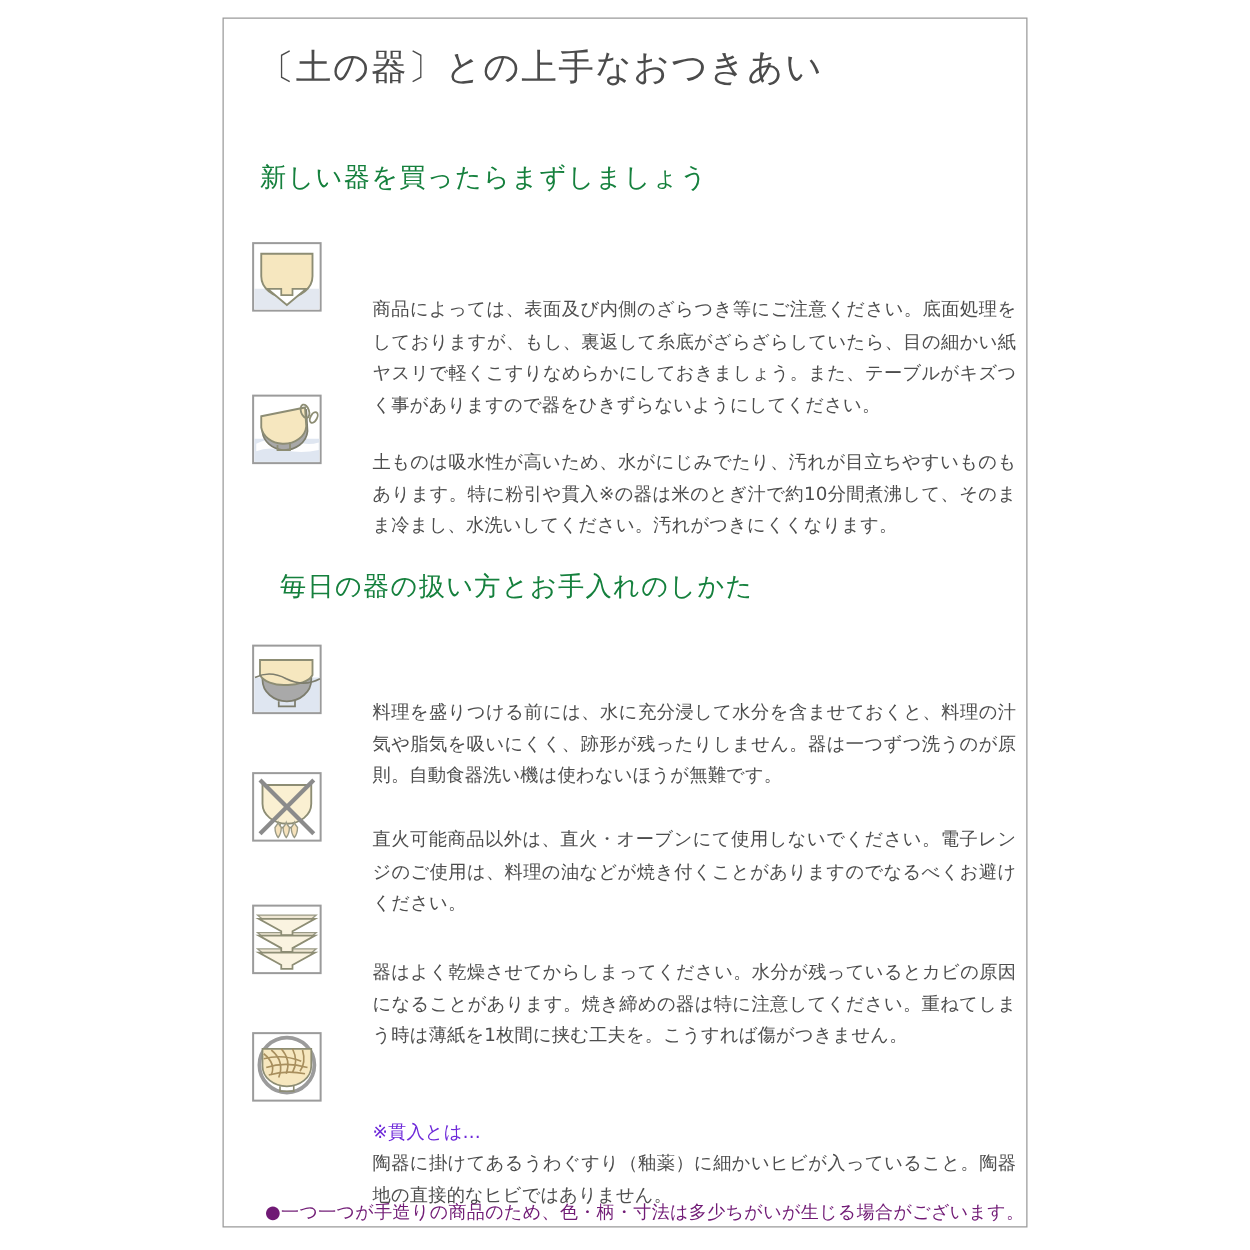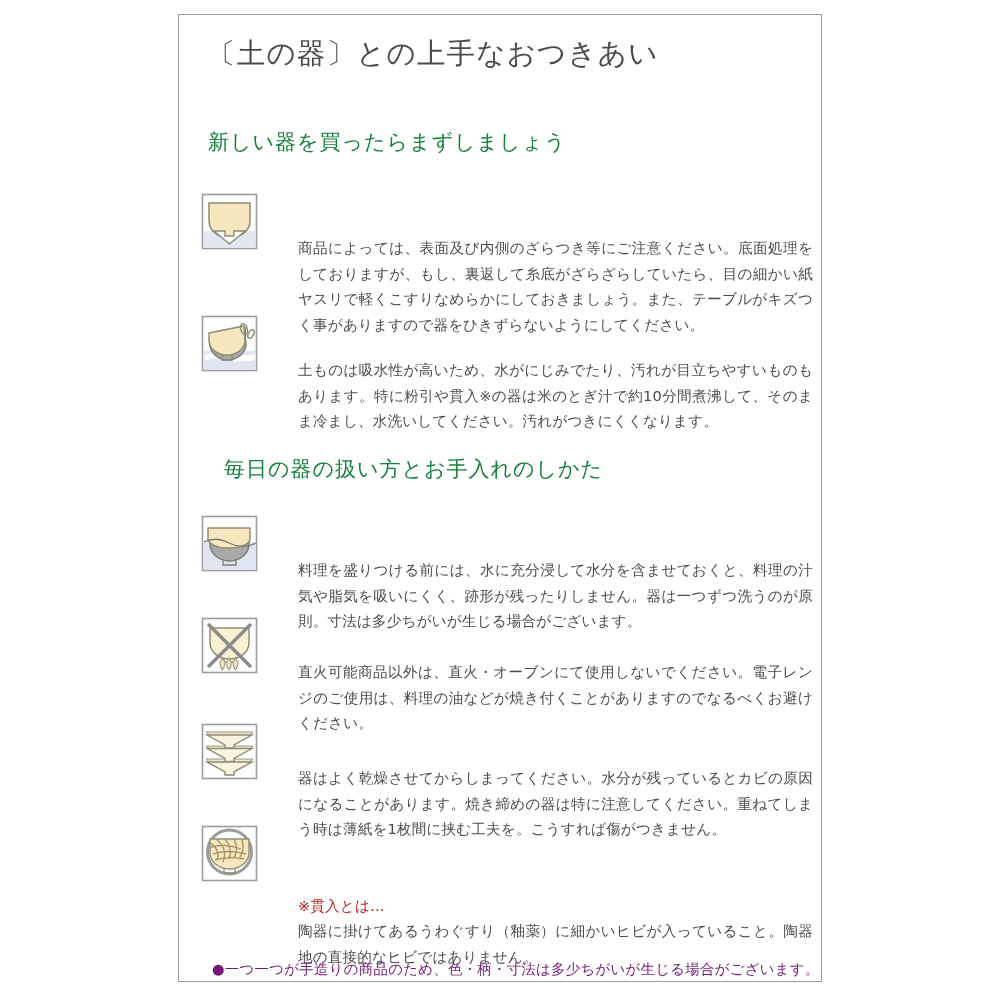--- a/index.html
+++ b/index.html
@@ -80,21 +80,21 @@
     width: 515px;
     font-size: 14.6px;
     line-height: 25.5px;
     color: #4d4d4d;
     letter-spacing: 0.15px;
     text-align: justify;
     margin-top: 44px;
   }
 
   .p-note {
-    color: #b91c1c;
+    color: #6d28d9;
     font-size: 14.6px;
     line-height: 25.5px;
   }
 
   
   #item-1 { top: 178px; }
   #item-2 { top: 300px; }
   #item-3 { top: 500px; }
   #item-4 { top: 602px; }
   #item-5 { top: 708px; }
@@ -158,21 +158,21 @@
       <div class="icon-box">
         <svg width="57" height="57" viewBox="0 0 57 57">
           <rect x="1.5" y="1.5" width="54" height="54" fill="#ffffff" stroke="#9b9b9b" stroke-width="1.6"></rect>
           <rect x="2.5" y="27" width="52" height="27.5" fill="#dfe6f1"></rect>
           <path d="M9 17 H48 V29 A19.5 17 0 0 1 28.5 46 A19.5 17 0 0 1 9 29 Z" fill="#a9a9a9" stroke="#7d7d6d" stroke-width="1.4"></path>
           <path d="M7 13 H49 V25 A20.5 11 0 0 1 28 33 A20 11 0 0 1 7 25 Z" fill="#f6e7bf" stroke="#8d8d74" stroke-width="1.5"></path>
           <path d="M3 27 Q15 21 28 28 Q42 35 55 28" fill="none" stroke="#7d7d6d" stroke-width="1.3"></path>
           <path d="M22 46 L22 50 L35 50 L35 45" fill="none" stroke="#7d7d6d" stroke-width="1.4"></path>
         </svg>
       </div>
-      <div class="body">料理を盛りつける前には、水に充分浸して水分を含ませておくと、料理の汁気や脂気を吸いにくく、跡形が残ったりしません。器は一つずつ洗うのが原則。寸法は多少ちがいが生じる場合がございます。</div>
+      <div class="body">料理を盛りつける前には、水に充分浸して水分を含ませておくと、料理の汁気や脂気を吸いにくく、跡形が残ったりしません。器は一つずつ洗うのが原則。自動食器洗い機は使わないほうが無難です。</div>
     </div>
 
     <div class="item" id="item-4">
       <div class="icon-box">
         <svg width="57" height="57" viewBox="0 0 57 57">
           <rect x="1.5" y="1.5" width="54" height="54" fill="#ffffff" stroke="#9b9b9b" stroke-width="1.6"></rect>
           <path d="M9 11 H48 V26 A19.5 16 0 0 1 28.5 42 A19.5 16 0 0 1 9 26 Z" fill="#faf0d2" stroke="#8d8d74" stroke-width="1.5"></path>
           <path d="M23 42 L23 45 L34 45 L34 41" fill="none" stroke="#8d8d74" stroke-width="1.4"></path>
           <path d="M19 45 Q19 50 21.5 53 Q24 50 24 45 Q22 42.5 21.5 41 Q21 42.5 19 45 Z" fill="#f6e2bb" stroke="#9a9a86" stroke-width="1.1"></path>
           <path d="M25.5 45 Q25.5 50 28 53 Q30.5 50 30.5 45 Q28.5 42.5 28 41 Q27.5 42.5 25.5 45 Z" fill="#f6e2bb" stroke="#9a9a86" stroke-width="1.1"></path>

